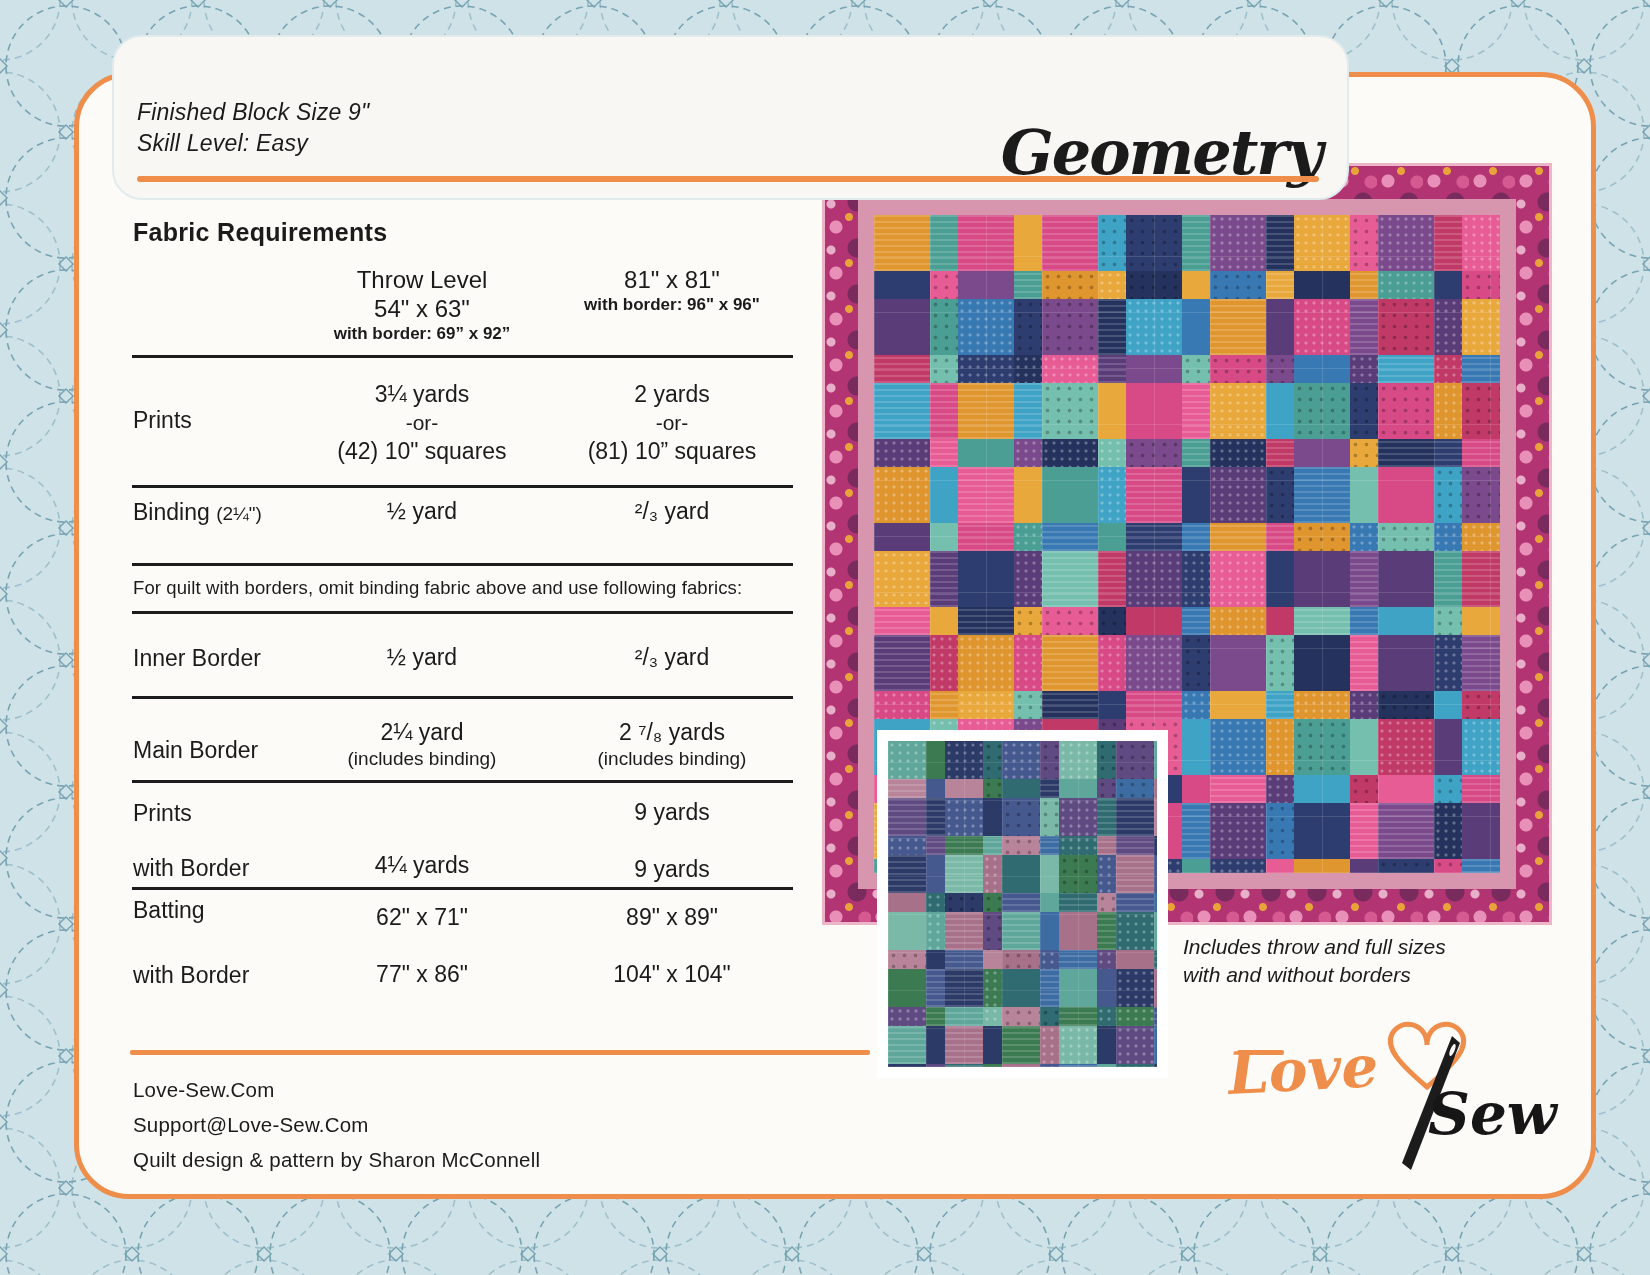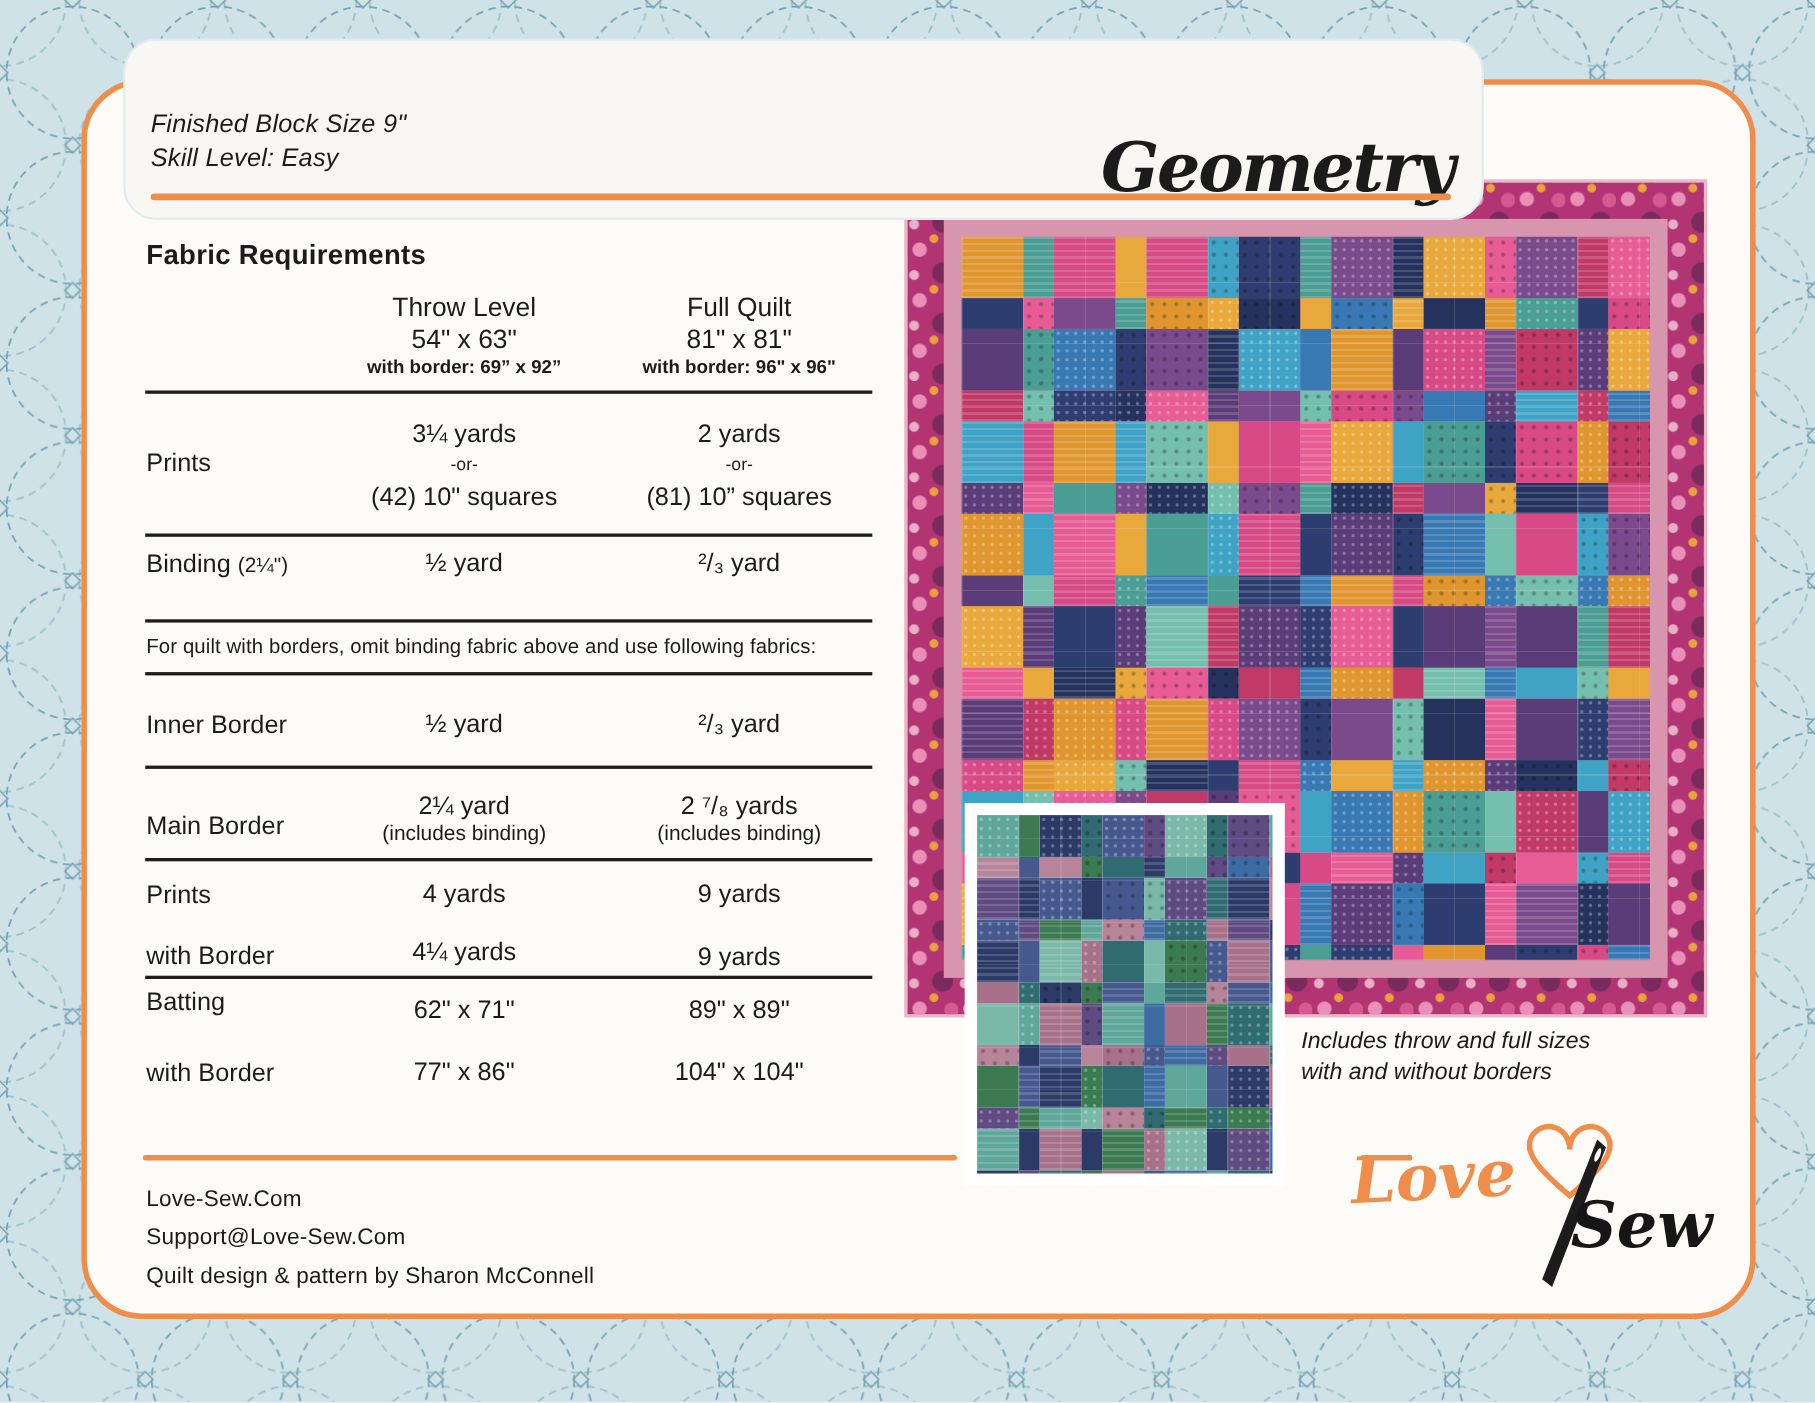--- a/index.html
+++ b/index.html
@@ -24,21 +24,21 @@
   
   .table{position:absolute;left:130px;top:215px;width:665px;height:800px;z-index:4;}
   .tbl-h{position:absolute;left:3px;top:3px;font-size:25px;font-weight:bold;letter-spacing:.3px;}
   .colhead{position:absolute;top:50px;width:300px;text-align:center;}
   .colhead .n{font-size:24px;line-height:29px;}
   .colhead .s{font-size:24px;line-height:29px;}
   .colhead .b{font-size:17px;line-height:22px;font-weight:bold;}
   .cL{left:142px;}.cR{left:392px;}
   .cell{position:absolute;width:300px;text-align:center;font-size:23px;line-height:29px;}
   .cell .sub{font-size:19px;line-height:24px;}
-  .cell .or{font-size:16px;line-height:28px;}
+  .cell .or{font-size:21px;line-height:28px;}
   .rlabel{position:absolute;left:3px;font-size:23px;}
   .rlabel .small{font-size:19px;}
   .tline{position:absolute;left:2px;width:661px;height:2.5px;background:#1c1c1c;}
   .note{position:absolute;left:3px;font-size:18.5px;letter-spacing:.1px;}
 
   
   .quilt-lg{position:absolute;left:822px;top:163px;width:730px;height:762px;z-index:3;
     border:3px solid #ecb6c9;box-sizing:border-box;}
   .floral{position:absolute;inset:0;background-color:#b23472;
     background-image:
@@ -496,21 +496,20 @@
 
   <div class="table">
     <div class="tbl-h">Fabric Requirements</div>
 
     <div class="colhead cL">
       <div class="n">Throw Level</div>
       <div class="s">54" x 63"</div>
       <div class="b">with border: 69” x 92”</div>
     </div>
     <div class="colhead cR">
-      <div class="n">Full Quilt</div>
       <div class="s">81" x 81"</div>
       <div class="b">with border: 96" x 96"</div>
     </div>
 
     <div class="tline" style="top:140px"></div>
 
     <div class="rlabel" style="top:192px">Prints</div>
     <div class="cell cL" style="top:165px">
       <div>3¼ yards</div>
       <div class="or">-or-</div>
@@ -547,21 +546,20 @@
       <div class="sub">(includes binding)</div>
     </div>
     <div class="cell cR" style="top:503px">
       <div>2 ⁷/₈ yards</div>
       <div class="sub">(includes binding)</div>
     </div>
 
     <div class="tline" style="top:565px"></div>
 
     <div class="rlabel" style="top:585px">Prints</div>
-    <div class="cell cL" style="top:583px">4 yards</div>
     <div class="cell cR" style="top:583px">9 yards</div>
 
     <div class="rlabel" style="top:640px">with Border</div>
     <div class="cell cL" style="top:636px">4¼ yards</div>
     <div class="cell cR" style="top:640px">9 yards</div>
 
     <div class="tline" style="top:672px"></div>
 
     <div class="rlabel" style="top:682px">Batting</div>
     <div class="cell cL" style="top:688px">62" x 71"</div>

